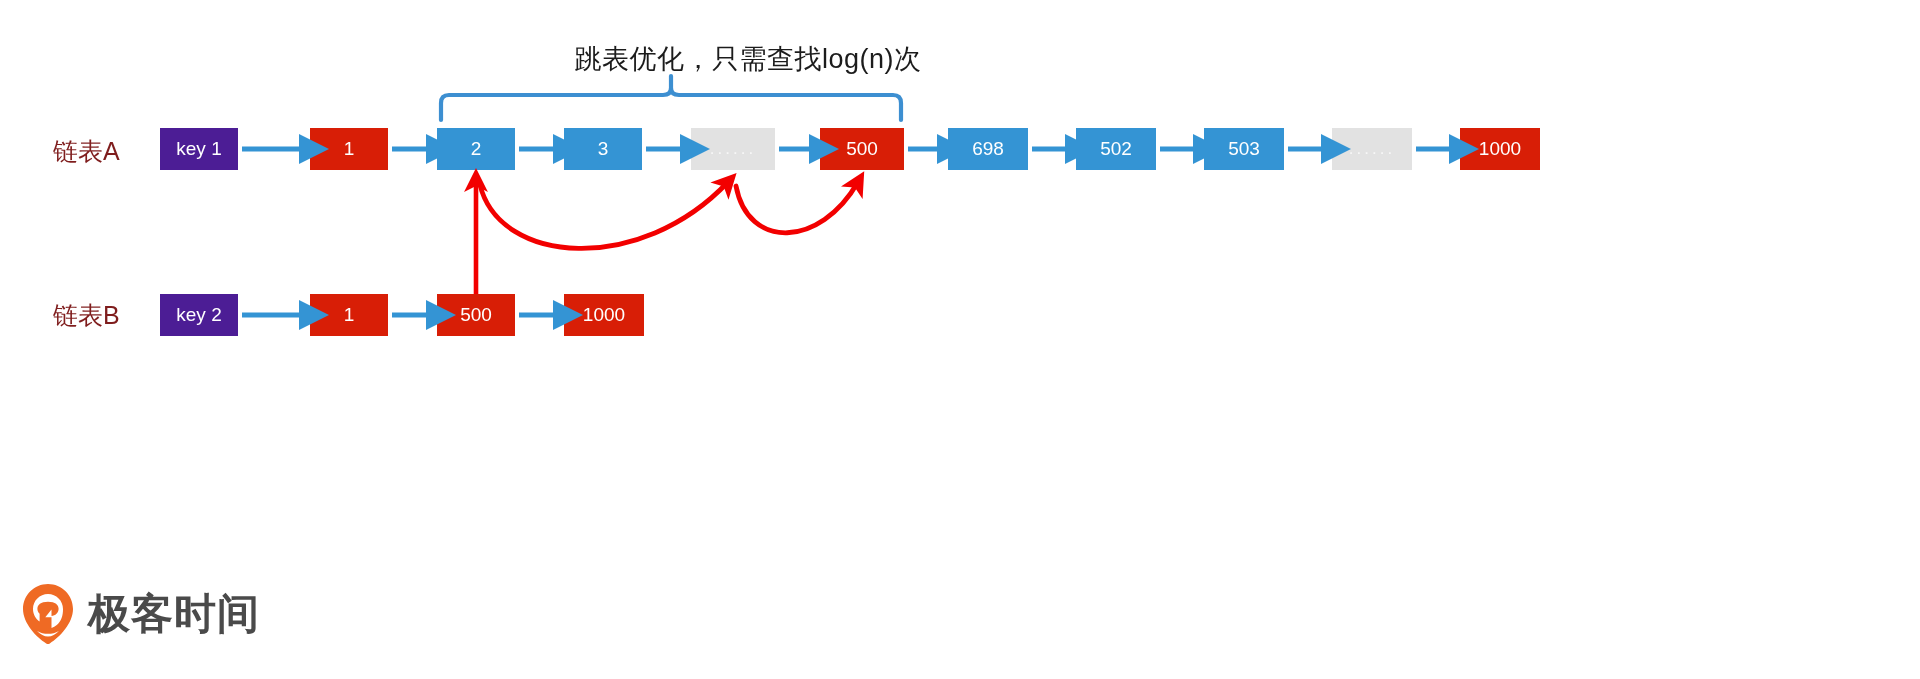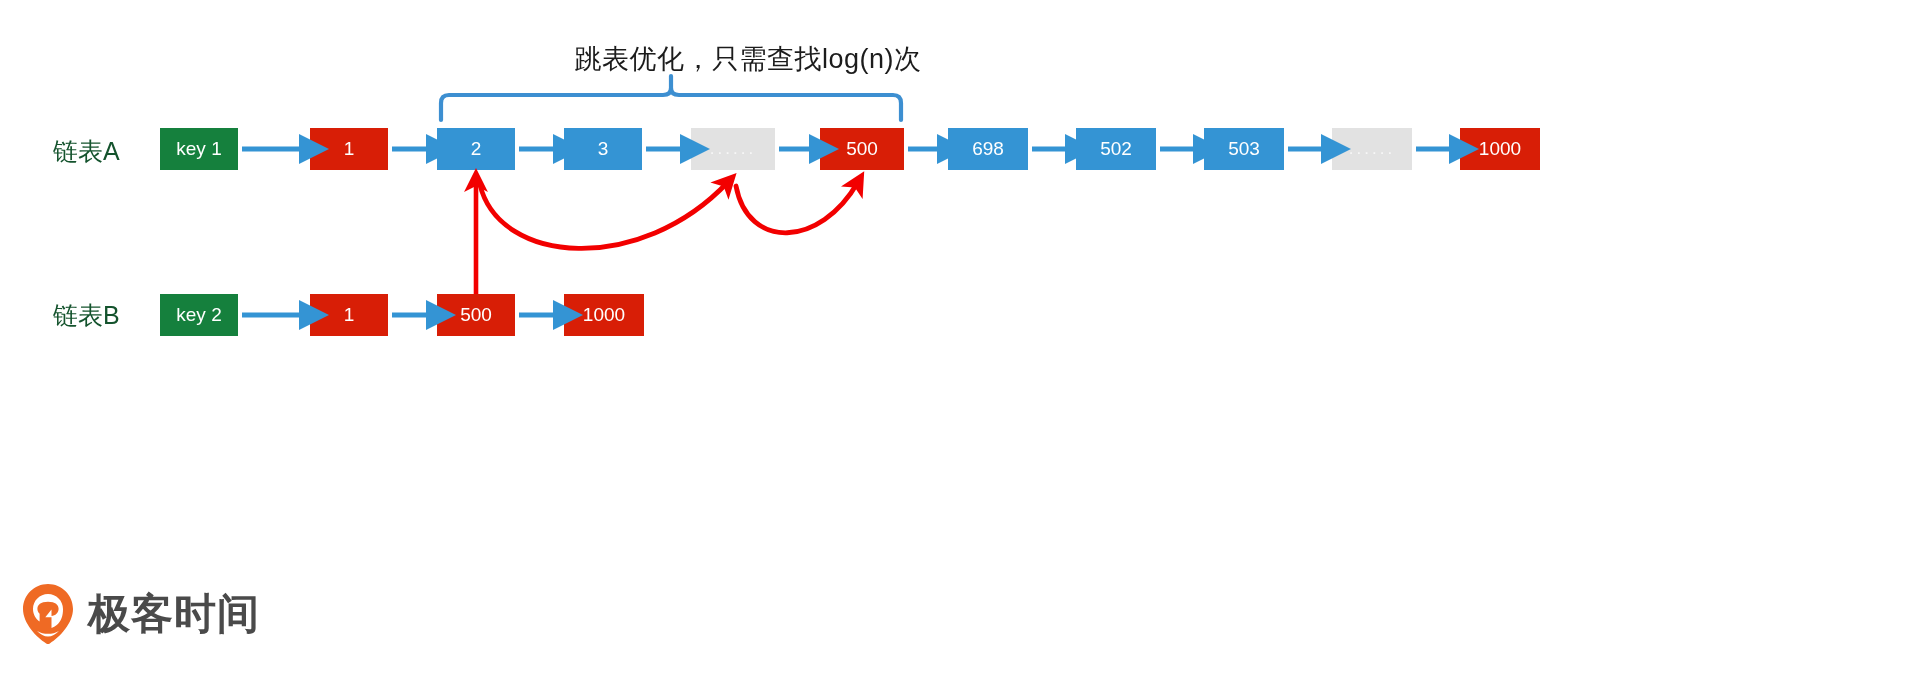--- a/index.html
+++ b/index.html
@@ -49,40 +49,40 @@
   .caption-inner {
     display: inline-block;
     transform: translateX(-250px);
   }
 
   
   .row-label {
     position: absolute;
     font-size: 25px;
     line-height: 30px;
-    color: #14532d;
+    color: #7f1d1d;
     white-space: nowrap;
   }
   #label-a { left: 53px; top: 136px; }
   #label-b { left: 53px; top: 300px; }
 
   
   .node {
     position: absolute;
     height: 42px;
     display: flex;
     align-items: center;
     justify-content: center;
     color: #ffffff;
     font-size: 19px;
     line-height: 42px;
     box-sizing: border-box;
     user-select: none;
   }
-  .node.yellow  { background: #15803d; }
+  .node.yellow  { background: #4c1d95; }
   .node.red     { background: #d81e06; }
   .node.blue    { background: #3494d4; }
   .node.gray    { background: #e2e2e2; color: #f3f3f3; }
   .node.gray .dots {
     letter-spacing: 3px;
     font-size: 17px;
     color: #f7f7f7;
   }
 
   

